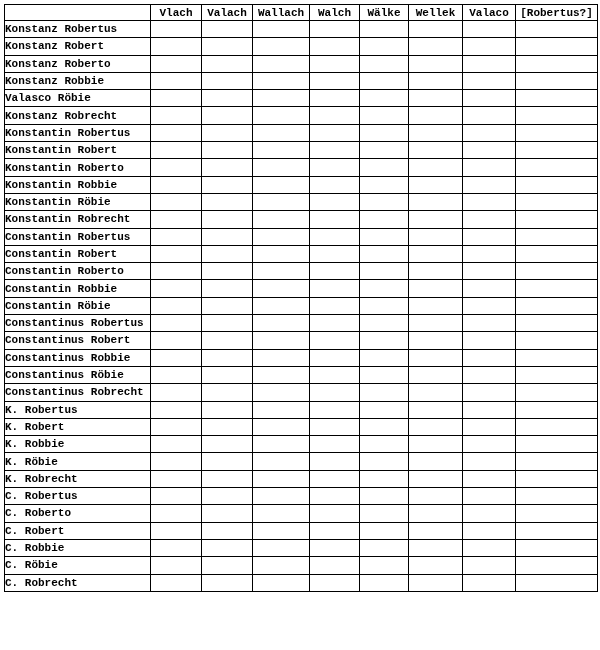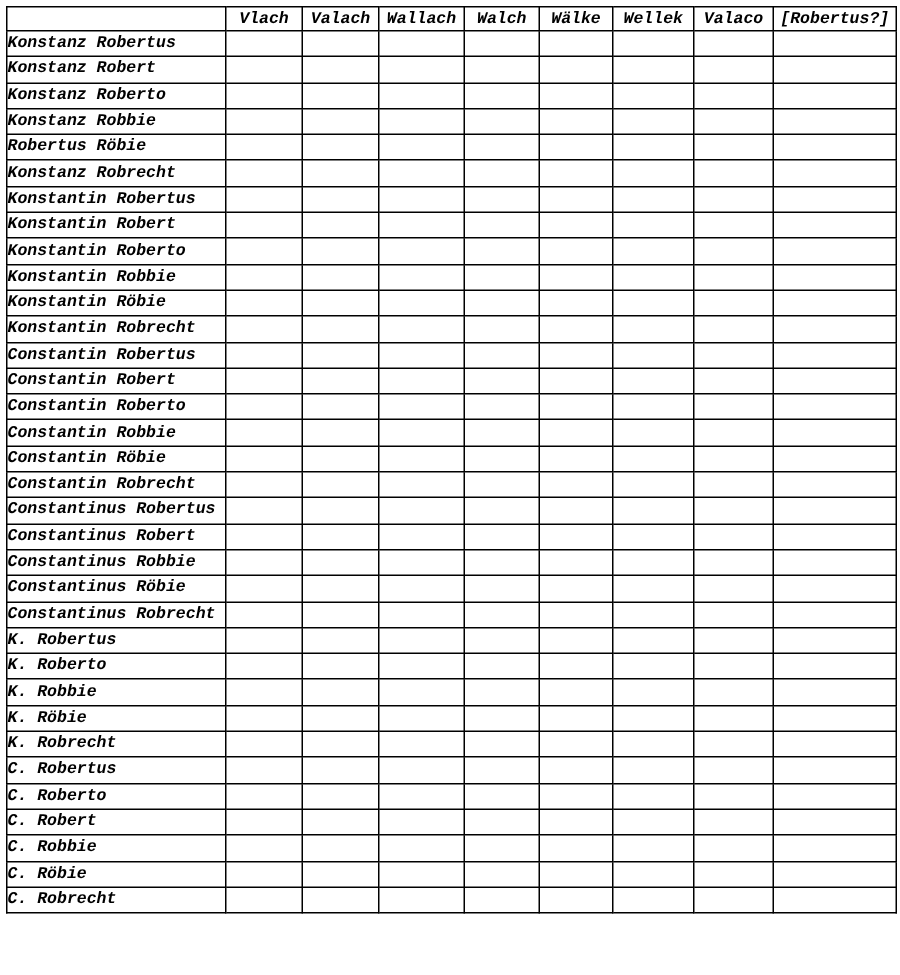--- a/index.html
+++ b/index.html
@@ -6,21 +6,20 @@
     margin: 0;
     padding: 0;
     background: #ffffff;
   }
   .page {
     position: relative;
     width: 600px;
     height: 650px;
     background: #ffffff;
     overflow: hidden;
-    font-style: italic;
   }
   table.matrix {
     position: absolute;
     left: 4px;
     top: 4px;
     width: 593px;
     table-layout: fixed;
     border-collapse: collapse;
     font-family: "Liberation Mono", "DejaVu Sans Mono", monospace;
     font-weight: 700;
@@ -118,21 +117,21 @@
           <td class="cell"></td>
           <td class="cell"></td>
           <td class="cell"></td>
           <td class="cell"></td>
           <td class="cell"></td>
           <td class="cell"></td>
           <td class="cell"></td>
           <td class="cell"></td>
         </tr>
         <tr>
-          <th class="rowlabel">Robertus Röbie</th>
+          <th class="rowlabel">Valasco Röbie</th>
           <td class="cell"></td>
           <td class="cell"></td>
           <td class="cell"></td>
           <td class="cell"></td>
           <td class="cell"></td>
           <td class="cell"></td>
           <td class="cell"></td>
           <td class="cell"></td>
         </tr>
         <tr>
@@ -261,31 +260,20 @@
           <td class="cell"></td>
           <td class="cell"></td>
           <td class="cell"></td>
           <td class="cell"></td>
           <td class="cell"></td>
           <td class="cell"></td>
           <td class="cell"></td>
           <td class="cell"></td>
         </tr>
         <tr>
-          <th class="rowlabel">Constantin Robrecht</th>
-          <td class="cell"></td>
-          <td class="cell"></td>
-          <td class="cell"></td>
-          <td class="cell"></td>
-          <td class="cell"></td>
-          <td class="cell"></td>
-          <td class="cell"></td>
-          <td class="cell"></td>
-        </tr>
-        <tr>
           <th class="rowlabel">Constantinus Robertus</th>
           <td class="cell"></td>
           <td class="cell"></td>
           <td class="cell"></td>
           <td class="cell"></td>
           <td class="cell"></td>
           <td class="cell"></td>
           <td class="cell"></td>
           <td class="cell"></td>
         </tr>
@@ -338,21 +326,21 @@
           <td class="cell"></td>
           <td class="cell"></td>
           <td class="cell"></td>
           <td class="cell"></td>
           <td class="cell"></td>
           <td class="cell"></td>
           <td class="cell"></td>
           <td class="cell"></td>
         </tr>
         <tr>
-          <th class="rowlabel">K. Roberto</th>
+          <th class="rowlabel">K. Robert</th>
           <td class="cell"></td>
           <td class="cell"></td>
           <td class="cell"></td>
           <td class="cell"></td>
           <td class="cell"></td>
           <td class="cell"></td>
           <td class="cell"></td>
           <td class="cell"></td>
         </tr>
         <tr>

